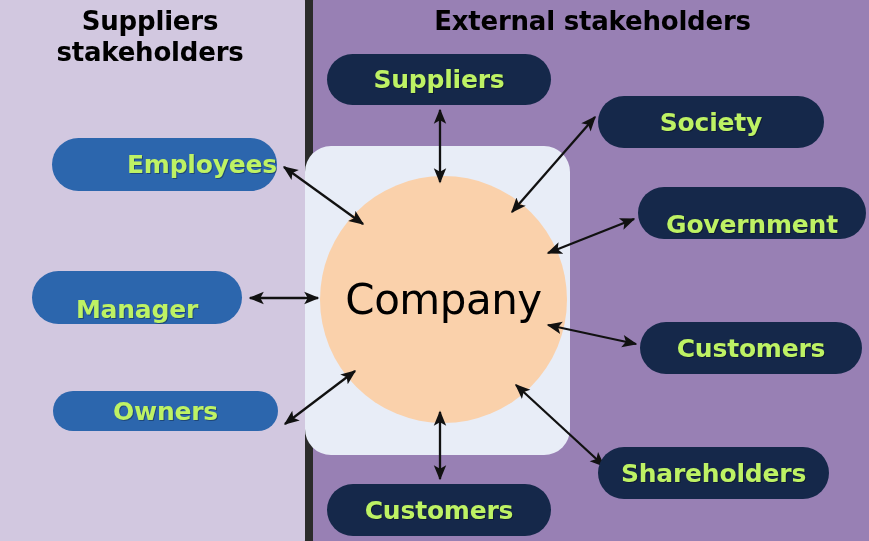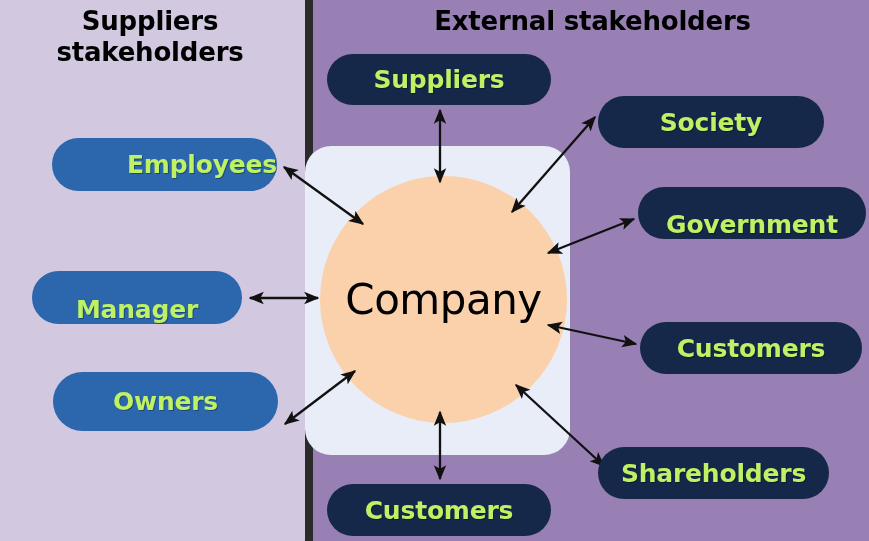--- a/index.html
+++ b/index.html
@@ -115,21 +115,21 @@
     letter-spacing: -0.2px;
     white-space: nowrap;
     text-shadow: 1px 1px 0 rgba(0,0,0,0.30);
     box-sizing: border-box;
   }
   .pill.internal { background: #2c66ad; }
   .pill.external { background: #15284a; }
 
   #pill-employees     { left: 52px;  top: 138px; width: 225px; height: 53px; justify-content: flex-end; }
   #pill-manager       { left: 32px;  top: 271px; width: 210px; height: 53px; align-items: flex-end; }
-  #pill-owners        { left: 53px;  top: 372px; width: 225px; height: 59px; align-items: center; }
+  #pill-owners        { left: 53px;  top: 391px; width: 225px; height: 40px; align-items: center; }
 
   #pill-suppliers     { left: 327px; top: 54px;  width: 224px; height: 51px; }
   #pill-customers     { left: 327px; top: 484px; width: 224px; height: 52px; }
   #pill-society       { left: 598px; top: 96px;  width: 226px; height: 52px; }
   #pill-government    { left: 638px; top: 187px; width: 228px; height: 52px; align-items: flex-end; }
   #pill-creditors     { left: 640px; top: 322px; width: 222px; height: 52px; }
   #pill-shareholders  { left: 598px; top: 447px; width: 231px; height: 52px; }
 </style>
 </head>
 <body>

